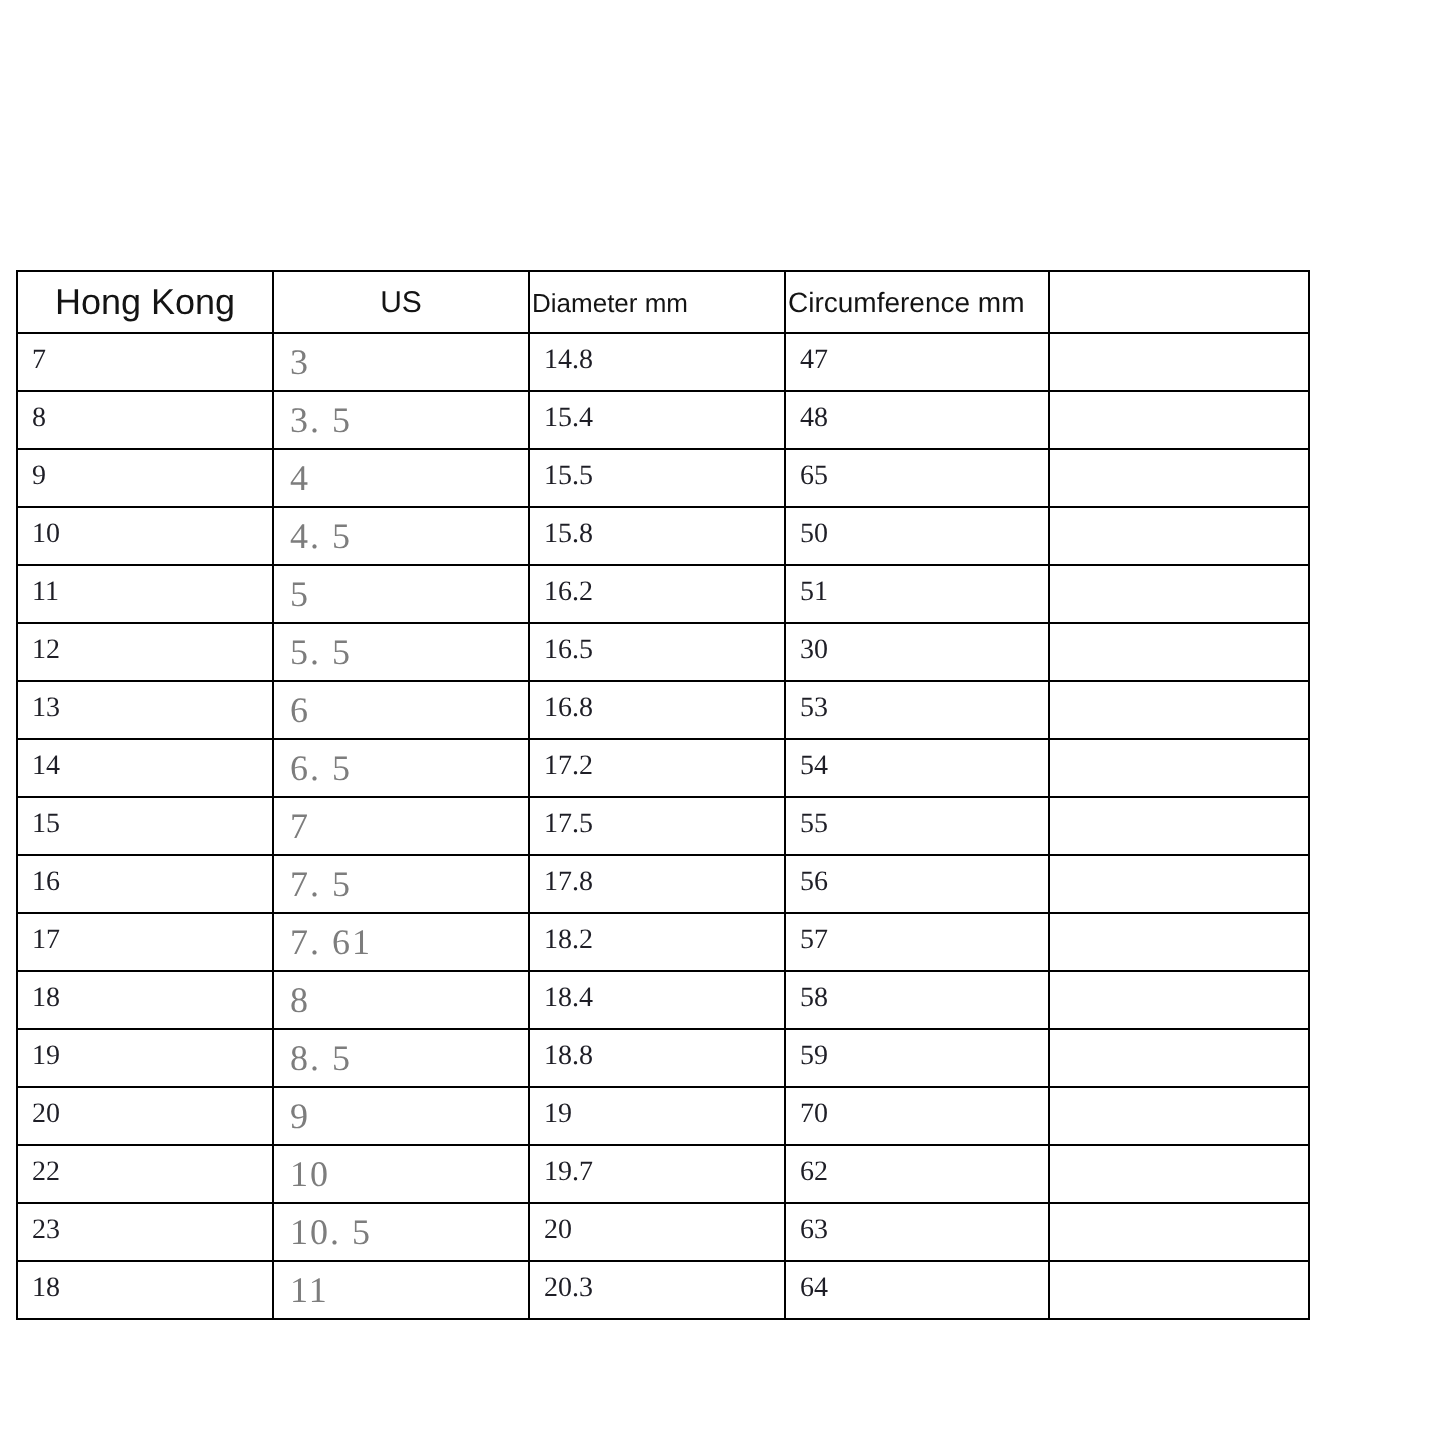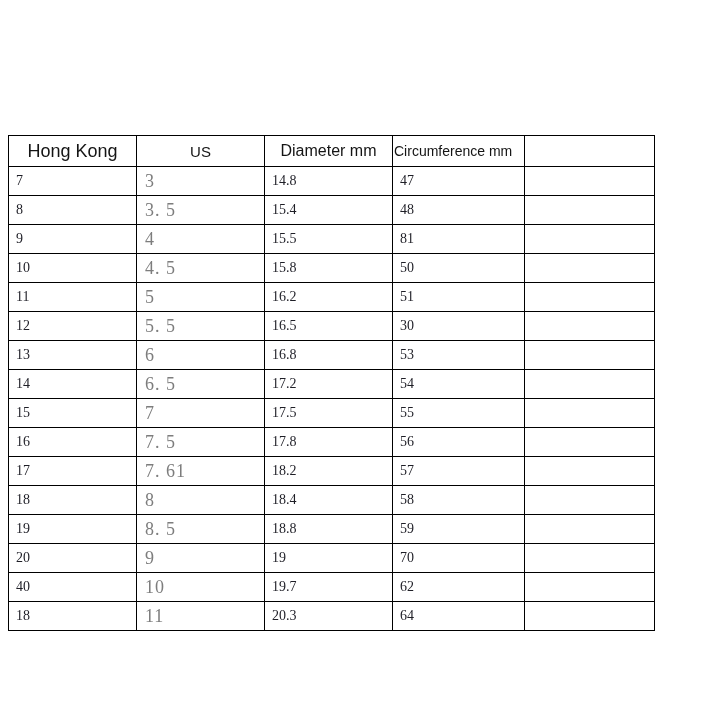--- a/index.html
+++ b/index.html
@@ -41,22 +41,22 @@
     vertical-align: middle;
   }
   th.h-hk {
     font-size: 18px;
     text-align: center;
   }
   th.h-us {
     font-size: 15px;
   }
   th.h-dia {
-    font-size: 16px;
-    text-align: center;
+    font-size: 13px;
+    text-align: left;
   }
   th.h-cir {
     font-size: 14px;
     text-align: left;
     padding-left: 1px;
   }
   .size-table td {
     font-family: "Liberation Serif", "DejaVu Serif", serif;
     vertical-align: middle;
     text-align: left;
@@ -110,21 +110,21 @@
         <td class="col-hk">8</td>
         <td class="col-us">3. 5</td>
         <td class="col-diameter">15.4</td>
         <td class="col-circumference">48</td>
         <td class="col-extra"></td>
       </tr>
       <tr>
         <td class="col-hk">9</td>
         <td class="col-us">4</td>
         <td class="col-diameter">15.5</td>
-        <td class="col-circumference">81</td>
+        <td class="col-circumference">65</td>
         <td class="col-extra"></td>
       </tr>
       <tr>
         <td class="col-hk">10</td>
         <td class="col-us">4. 5</td>
         <td class="col-diameter">15.8</td>
         <td class="col-circumference">50</td>
         <td class="col-extra"></td>
       </tr>
       <tr>
@@ -191,24 +191,31 @@
         <td class="col-extra"></td>
       </tr>
       <tr>
         <td class="col-hk">20</td>
         <td class="col-us">9</td>
         <td class="col-diameter">19</td>
         <td class="col-circumference">70</td>
         <td class="col-extra"></td>
       </tr>
       <tr>
-        <td class="col-hk">40</td>
+        <td class="col-hk">22</td>
         <td class="col-us">10</td>
         <td class="col-diameter">19.7</td>
         <td class="col-circumference">62</td>
+        <td class="col-extra"></td>
+      </tr>
+      <tr>
+        <td class="col-hk">23</td>
+        <td class="col-us">10. 5</td>
+        <td class="col-diameter">20</td>
+        <td class="col-circumference">63</td>
         <td class="col-extra"></td>
       </tr>
       <tr>
         <td class="col-hk">18</td>
         <td class="col-us">11</td>
         <td class="col-diameter">20.3</td>
         <td class="col-circumference">64</td>
         <td class="col-extra"></td>
       </tr>
     </tbody>

